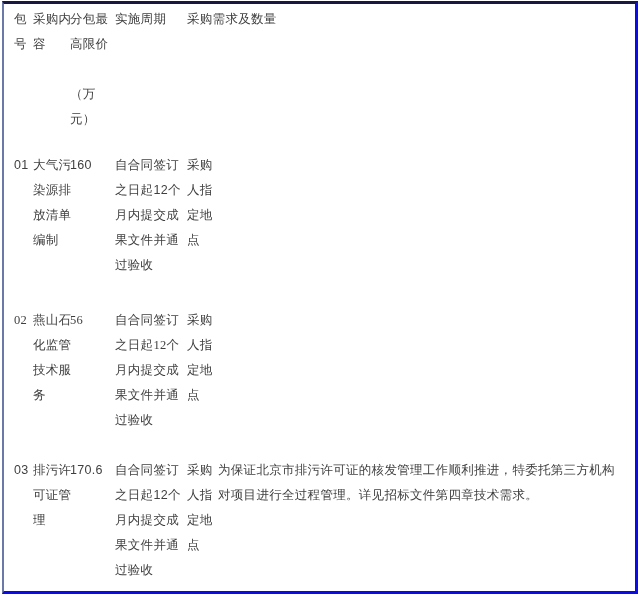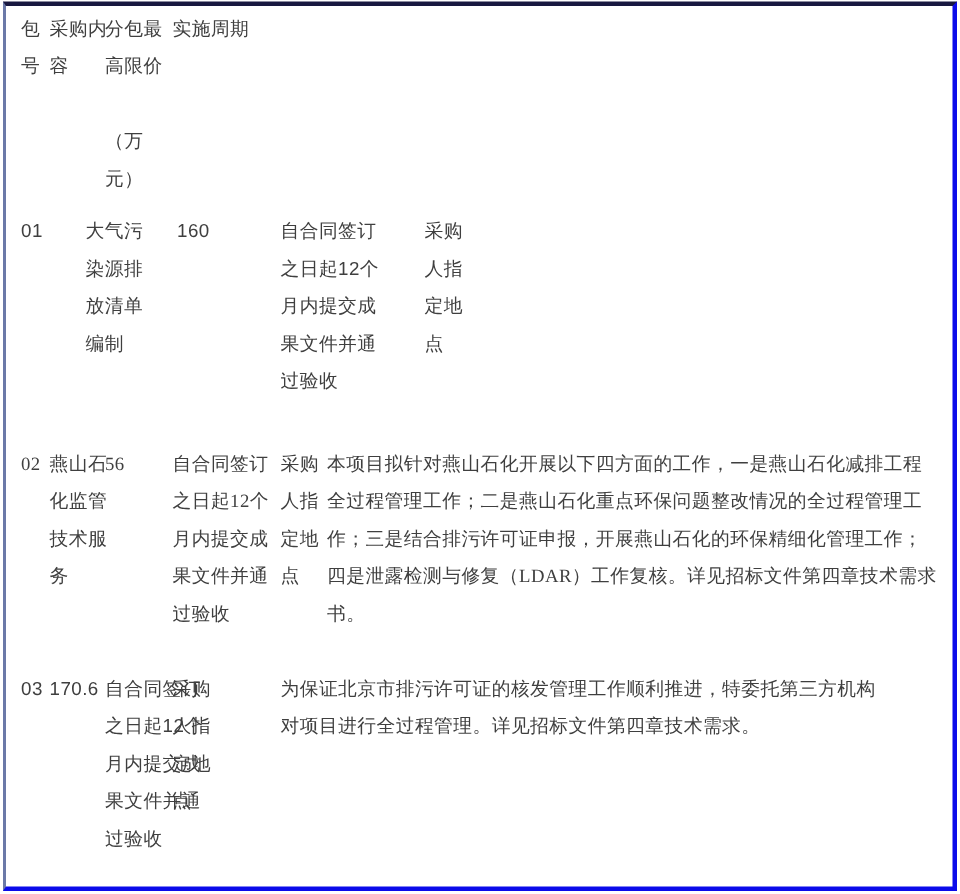--- a/index.html
+++ b/index.html
@@ -38,21 +38,21 @@
     overflow: hidden;
     color: #3f3f3f;
   }
   .trow {
     display: grid;
     grid-template-columns: 19px 37px 45px 72px 31px auto;
     padding-left: 9px;
     align-items: start;
   }
   .trow.header  { margin-top: 3px; }
-  .trow.r0      { margin-top: 10px; gap: 24px; }
+  .trow.r0      { margin-top: 21px; }
   .trow.r1      { margin-top: 30px; font-family: Liberation Serif, serif; }
   .trow.r2      { margin-top: 25px; }
   .cell {
     white-space: pre;
     font-size: 12.5px;
     line-height: 25px;
     letter-spacing: 0.3px;
     overflow: visible;
   }
 </style>
@@ -67,20 +67,21 @@
       <div class="cell">包
 号</div>
       <div class="cell">采购内
 容</div>
       <div class="cell">分包最
 高限价
 
 （万
 元）</div>
       <div class="cell">实施周期</div>
+      <div class="cell">采购需求及数量</div>
     </div>
 
     <div class="trow row r0">
       <div class="cell">01</div>
       <div class="cell">大气污
 染源排
 放清单
 编制</div>
       <div class="cell">160</div>
       <div class="cell">自合同签订
@@ -103,29 +104,27 @@
       <div class="cell">56</div>
       <div class="cell">自合同签订
 之日起12个
 月内提交成
 果文件并通
 过验收</div>
       <div class="cell">采购
 人指
 定地
 点</div>
-      <div class="cell">本项目拟针对燕山石化开展以下四方面的工作，一是燕山石化减排工程
-全过程管理工作；二是燕山石化重点环保问题整改情况的全过程管理工
-作；三是结合排污许可证申报，开展燕山石化的环保精细化管理工作；
-四是泄露检测与修复（LDAR）工作复核。详见招标文件第四章技术需求
-书。</div>
     </div>
 
     <div class="trow row r2">
       <div class="cell">03</div>
+      <div class="cell">排污许
+可证管
+理</div>
       <div class="cell">170.6</div>
       <div class="cell">自合同签订
 之日起12个
 月内提交成
 果文件并通
 过验收</div>
       <div class="cell">采购
 人指
 定地
 点</div>

